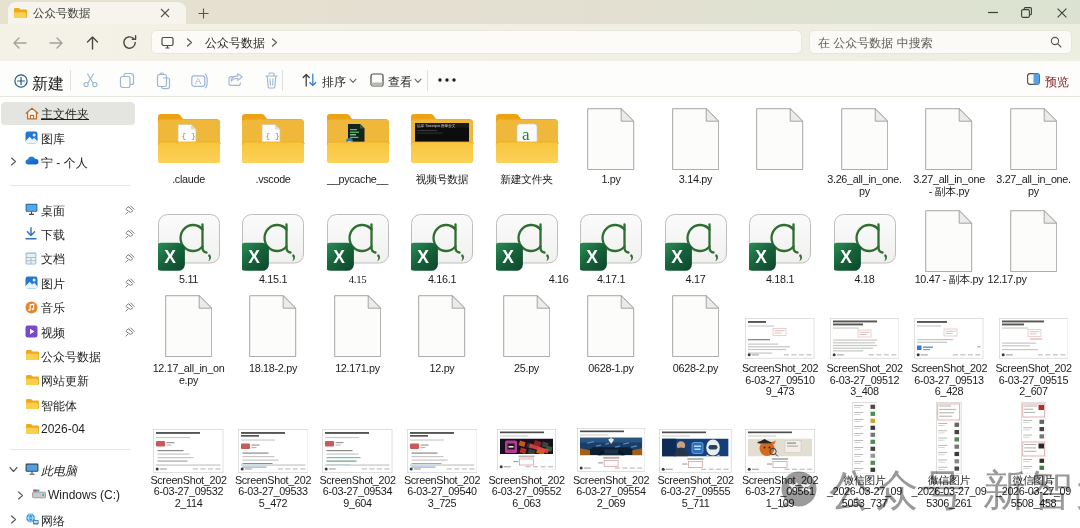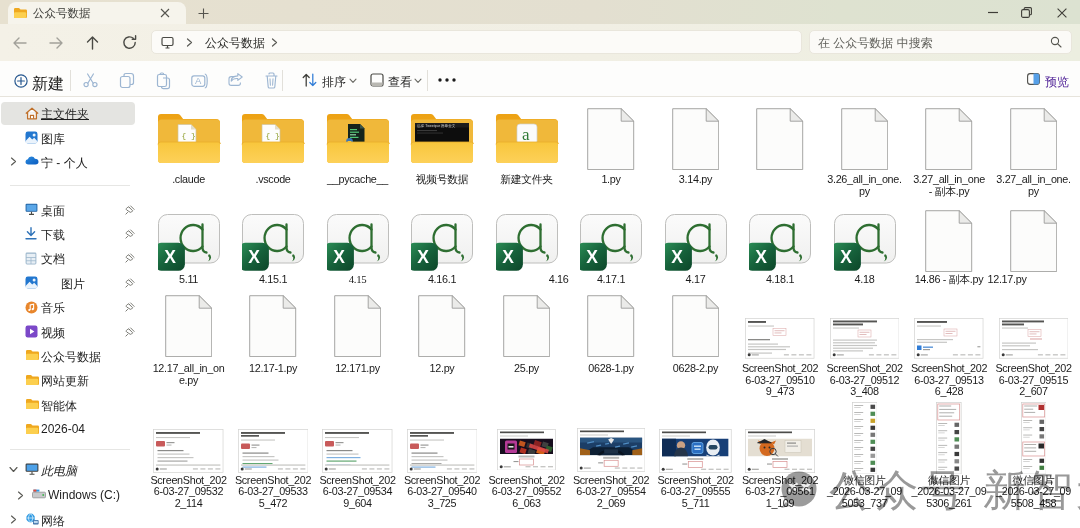--- a/index.html
+++ b/index.html
@@ -122,21 +122,21 @@
 <div class="abs" style="left:427px;top:70px;width:1px;height:21px;background:#e2e0da;"></div>
 <svg class="abs" style="left:438px;top:78px" width="18" height="4" viewBox="0 0 18 4">
 <circle cx="2" cy="2" r="1.7" fill="#1b1b1b"></circle>
     <circle cx="9" cy="2" r="1.7" fill="#1b1b1b"></circle>
     <circle cx="16" cy="2" r="1.7" fill="#1b1b1b"></circle>
   </svg>
 <svg class="abs" style="left:1027px;top:72.5px" width="13" height="12" viewBox="0 0 13 12">
 <rect x="0.6" y="0.6" width="11.8" height="10.8" rx="2.6" fill="none" stroke="#4e4e49" stroke-width="1.1"></rect>
 <path d="M6.5,0.6 h3.2 q2.7,0 2.7,2.7 v5.4 q0,2.7 -2.7,2.7 h-3.2 z" fill="#56a0e8"></path>
   </svg>
-<div class="abs" style="left:1045px;top:74px;font-size:12px;color:#4c1d95;">预览</div>
+<div class="abs" style="left:1045px;top:74px;font-size:12px;color:#7f1d1d;">预览</div>
 <div class="abs" style="left:1px;top:101.5px;width:134px;height:23.5px;background:#e4e4e1;border-radius:4px;"></div>
 <svg class="abs" style="left:25px;top:106.7px" width="14" height="13" viewBox="0 0 14 13">
 <path d="M1.2,6.2 L7,1.2 L12.8,6.2 M2.6,5.4 V11.8 H11.4 V5.4" fill="#fdfdfd" stroke="#c0702a" stroke-width="1.3" stroke-linejoin="round" stroke-linecap="round"></path>
 <path d="M5.4,11.8 v-3.4 h3.2 v3.4" fill="none" stroke="#c0702a" stroke-width="1.2"></path>
   </svg>
 <div class="sbt" style="left:41px;top:106.2px;text-decoration:underline;">主文件夹</div>
 <svg class="abs" style="left:25px;top:131.1px" width="13" height="13" viewBox="0 0 13 13">
 <rect x="0.5" y="0.5" width="12" height="12" rx="2.4" fill="#2277cf"></rect>
 <path d="M0.8,9.8 L4.6,5.8 L7.2,8.6 L9.2,6.8 L12.2,9.9 L12.2,10.4 q0,2.1 -2.1,2.1 l-7.6,0 q-2.1,0 -2.1,-2.1 z" fill="#eaf3fc"></path>
 <circle cx="9.1" cy="3.9" r="1.5" fill="#eaf3fc"></circle>
@@ -183,21 +183,21 @@
   </svg>
 <div class="sbt" style="left:41px;top:251.3px;">文档</div>
 <svg class="abs" style="left:125px;top:253.3px" width="10" height="10" viewBox="0 0 10 10">
 <path d="M5.6,0.9 L9.1,4.4 M4.2,2.3 l3.5,3.5 l-1.2,1.2 q-0.6,0.6 -1.4,0.2 l-3.5,-2.3 q-0.8,-0.5 -0.2,-1.4 l1.6,-1.6 q0.5,-0.5 1.2,0.4 z M2.6,7.4 L0.9,9.1" fill="none" stroke="#73736d" stroke-width="0.95" stroke-linecap="round"></path>
   </svg>
 <svg class="abs" style="left:25px;top:276.2px" width="13" height="13" viewBox="0 0 13 13">
 <rect x="0.5" y="0.5" width="12" height="12" rx="2.4" fill="#2277cf"></rect>
 <path d="M0.8,9.8 L4.6,5.8 L7.2,8.6 L9.2,6.8 L12.2,9.9 L12.2,10.4 q0,2.1 -2.1,2.1 l-7.6,0 q-2.1,0 -2.1,-2.1 z" fill="#eaf3fc"></path>
 <circle cx="9.1" cy="3.9" r="1.5" fill="#eaf3fc"></circle>
   </svg>
-<div class="sbt" style="left:41px;top:275.7px;margin-left:20px;">图片</div>
+<div class="sbt" style="left:41px;top:275.7px;">图片</div>
 <svg class="abs" style="left:125px;top:277.7px" width="10" height="10" viewBox="0 0 10 10">
 <path d="M5.6,0.9 L9.1,4.4 M4.2,2.3 l3.5,3.5 l-1.2,1.2 q-0.6,0.6 -1.4,0.2 l-3.5,-2.3 q-0.8,-0.5 -0.2,-1.4 l1.6,-1.6 q0.5,-0.5 1.2,0.4 z M2.6,7.4 L0.9,9.1" fill="none" stroke="#73736d" stroke-width="0.95" stroke-linecap="round"></path>
   </svg>
 <svg class="abs" style="left:25px;top:300.59999999999997px" width="13" height="13" viewBox="0 0 13 13">
 <circle cx="6.5" cy="6.5" r="6" fill="#e8862c"></circle>
 <path d="M5.2,9 V4 l3.4,-0.8 V8.2" fill="none" stroke="#ffffff" stroke-width="1.1"></path>
 <circle cx="4.3" cy="9" r="1.1" fill="#fff"></circle>
     <circle cx="7.7" cy="8.2" r="1.1" fill="#fff"></circle>
   </svg>
 <div class="sbt" style="left:41px;top:300.09999999999997px;">音乐</div>
@@ -497,21 +497,21 @@
 </svg>
 <div class="lbl" style="left:146.5px;top:273.6px;">5.11</div>
 <div class="lbl" style="left:231.0px;top:273.6px;">4.15.1</div>
 <div class="lbl" style="left:315.5px;top:273.6px;font-family:Liberation Serif, serif;">4.15</div>
 <div class="lbl" style="left:400.0px;top:273.6px;">4.16.1</div>
 <div class="lbl" style="left:484.5px;top:273.6px;text-align:right;">4.16</div>
 <div class="lbl" style="left:569.0px;top:273.6px;">4.17.1</div>
 <div class="lbl" style="left:653.5px;top:273.6px;">4.17</div>
 <div class="lbl" style="left:738.0px;top:273.6px;">4.18.1</div>
 <div class="lbl" style="left:822.5px;top:273.6px;">4.18</div>
-<div class="lbl" style="left:907.0px;top:273.6px;">14.86 - 副本.py</div>
+<div class="lbl" style="left:907.0px;top:273.6px;">10.47 - 副本.py</div>
 <div class="lbl" style="left:965px;top:273.6px;">12.17.py</div>
 <svg class="abs" style="left:164.8px;top:295.2px" width="47.4" height="62.3" viewBox="0 0 47.4 62.3">
 <path d="M0.7,0.7 H34.199999999999996 L46.699999999999996,13.2 V61.599999999999994 H0.7 Z" fill="#fcfcfb" stroke="#9c9c9a" stroke-width="0.9" stroke-linejoin="round"></path>
 <path d="M34.199999999999996,0.7 L46.699999999999996,13.2 H34.199999999999996 Z" fill="#ebebe9" stroke="#9c9c9a" stroke-width="0.9" stroke-linejoin="round"></path>
 </svg>
 <svg class="abs" style="left:249.3px;top:295.2px" width="47.4" height="62.3" viewBox="0 0 47.4 62.3">
 <path d="M0.7,0.7 H34.199999999999996 L46.699999999999996,13.2 V61.599999999999994 H0.7 Z" fill="#fcfcfb" stroke="#9c9c9a" stroke-width="0.9" stroke-linejoin="round"></path>
 <path d="M34.199999999999996,0.7 L46.699999999999996,13.2 H34.199999999999996 Z" fill="#ebebe9" stroke="#9c9c9a" stroke-width="0.9" stroke-linejoin="round"></path>
 </svg>
 <svg class="abs" style="left:333.8px;top:295.2px" width="47.4" height="62.3" viewBox="0 0 47.4 62.3">
@@ -606,21 +606,21 @@
     <rect x="3" y="27.2" width="28" height="1.2" fill="#c6c6c4"></rect>
     <rect x="3" y="31" width="36" height="1.2" fill="#c6c6c4"></rect>
     <circle cx="4.2" cy="36.800000000000004" r="1.5" fill="#3a3a3a"></circle>
     <rect x="6.8" y="36.300000000000004" width="7" height="1.2" fill="#a8a8a6"></rect>
     <rect x="61.400000000000006" y="36.300000000000004" width="5" height="1.1" fill="#b8b8b6"></rect>
     <rect x="53.900000000000006" y="36.300000000000004" width="5" height="1.1" fill="#b8b8b6"></rect>
     <rect x="46.400000000000006" y="36.300000000000004" width="5" height="1.1" fill="#b8b8b6"></rect>
     <rect x="38.900000000000006" y="36.300000000000004" width="5" height="1.1" fill="#b8b8b6"></rect>
   </svg>
 <div class="lbl" style="left:146.5px;top:363.2px;">12.17_all_in_on<br>e.py</div>
-<div class="lbl" style="left:231.0px;top:363.2px;">12.17-1.py</div>
+<div class="lbl" style="left:231.0px;top:363.2px;">18.18-2.py</div>
 <div class="lbl" style="left:315.5px;top:363.2px;">12.171.py</div>
 <div class="lbl" style="left:400.0px;top:363.2px;">12.py</div>
 <div class="lbl" style="left:484.5px;top:363.2px;">25.py</div>
 <div class="lbl" style="left:569.0px;top:363.2px;">0628-1.py</div>
 <div class="lbl" style="left:653.5px;top:363.2px;">0628-2.py</div>
 <div class="lbl" style="left:738.0px;top:363.2px;">ScreenShot_202<br>6-03-27_09510<br>9_473</div>
 <div class="lbl" style="left:822.5px;top:363.2px;">ScreenShot_202<br>6-03-27_09512<br>3_408</div>
 <div class="lbl" style="left:907.0px;top:363.2px;">ScreenShot_202<br>6-03-27_09513<br>6_428</div>
 <div class="lbl" style="left:991.5px;top:363.2px;">ScreenShot_202<br>6-03-27_09515<br>2_607</div>
 <svg class="abs" style="left:153.3px;top:429.1px" width="70.4" height="43.7" viewBox="0 0 70.4 43.7">

